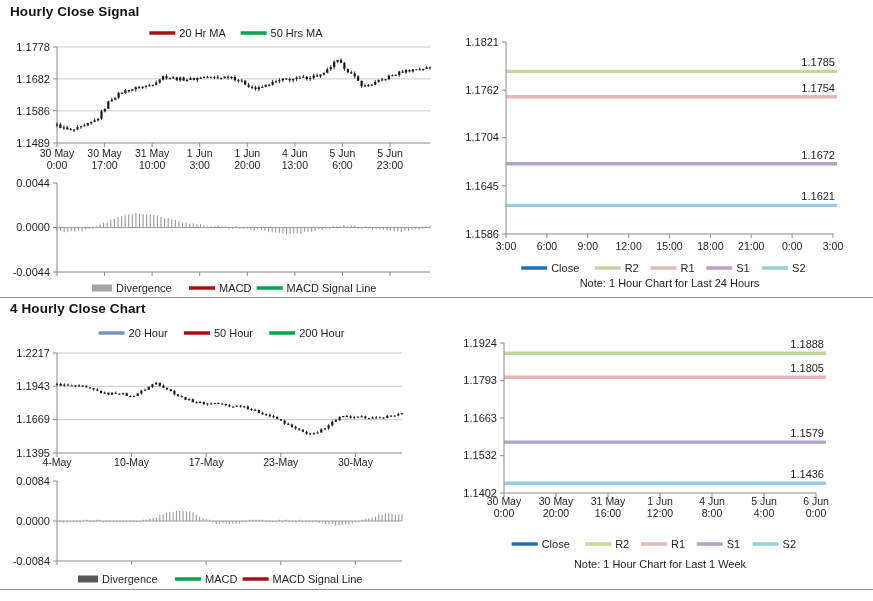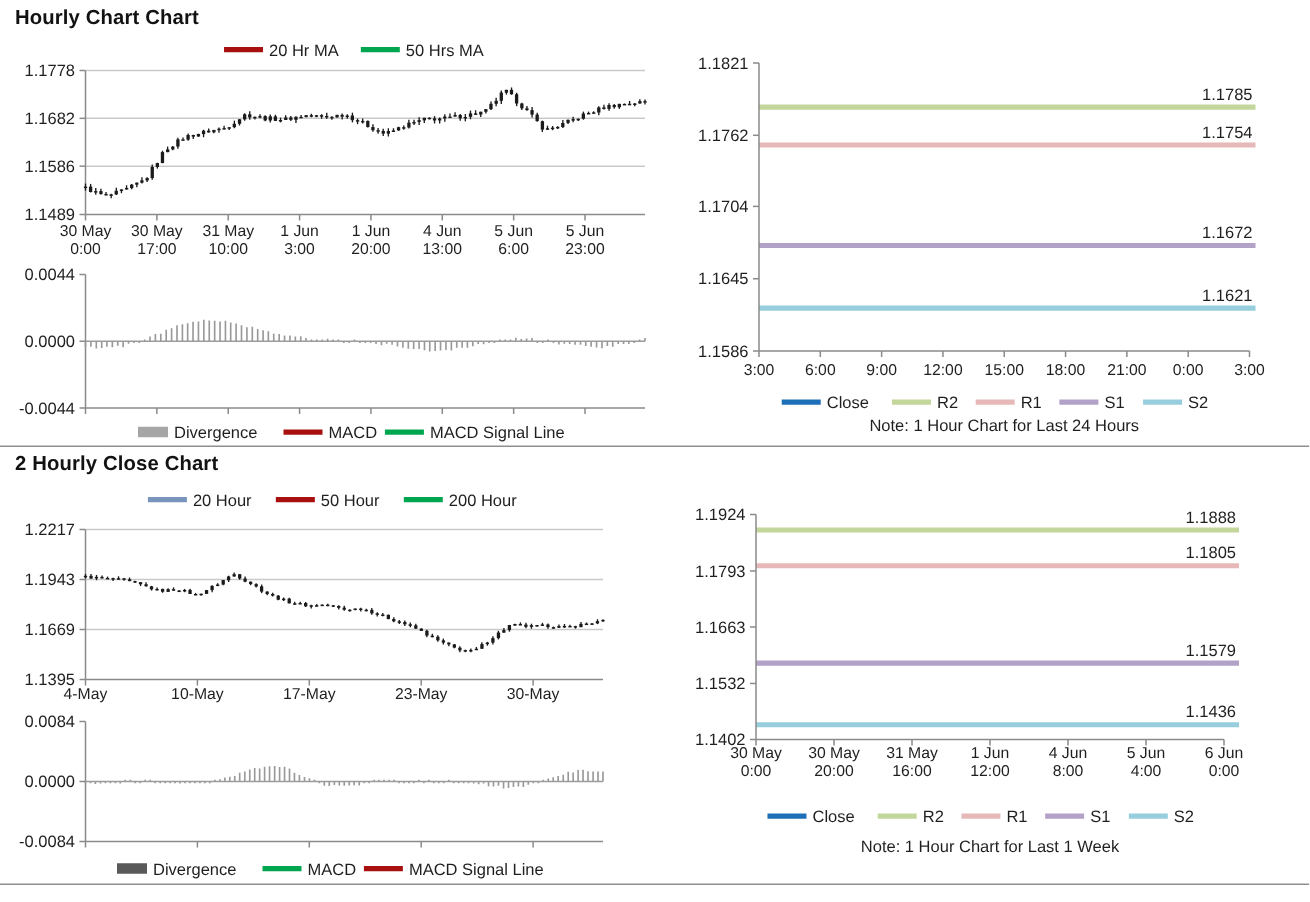--- a/index.html
+++ b/index.html
@@ -7,22 +7,22 @@
           font-family:"Liberation Sans", sans-serif;}
   .chart-title{position:absolute;font-size:13.5px;font-weight:bold;color:#121212;letter-spacing:.1px;}
   .divider{position:absolute;left:0;width:873px;height:1px;background:#8f8f8f;}
   svg{position:absolute;font-family:"Liberation Sans", sans-serif;}
   svg text{fill:#1f1f1f;}
 </style>
 </head>
 <body>
 
 <div class="canvas">
-  <div class="chart-title" style="left:10px;top:4px">Hourly Chart Chart</div>
-  <div class="chart-title" style="left:10px;top:301px">2 Hourly Close Chart</div>
+  <div class="chart-title" style="left:10px;top:4px">Hourly Close Signal</div>
+  <div class="chart-title" style="left:10px;top:301px">4 Hourly Close Chart</div>
 
   <svg id="svg-tl" style="left:0;top:0" width="436" height="297" viewBox="0 0 436 297">
       <g>
         <g>
           <line x1="57" y1="47.0" x2="430" y2="47.0" stroke="#C9C9C9" stroke-width="1"></line>
           <line x1="57" y1="78.9" x2="430" y2="78.9" stroke="#C9C9C9" stroke-width="1"></line>
           <line x1="57" y1="110.8" x2="430" y2="110.8" stroke="#C9C9C9" stroke-width="1"></line>
         </g>
         <g>
           <line x1="57" y1="47" x2="57" y2="143" stroke="#8A8A8A" stroke-width="1"></line>

